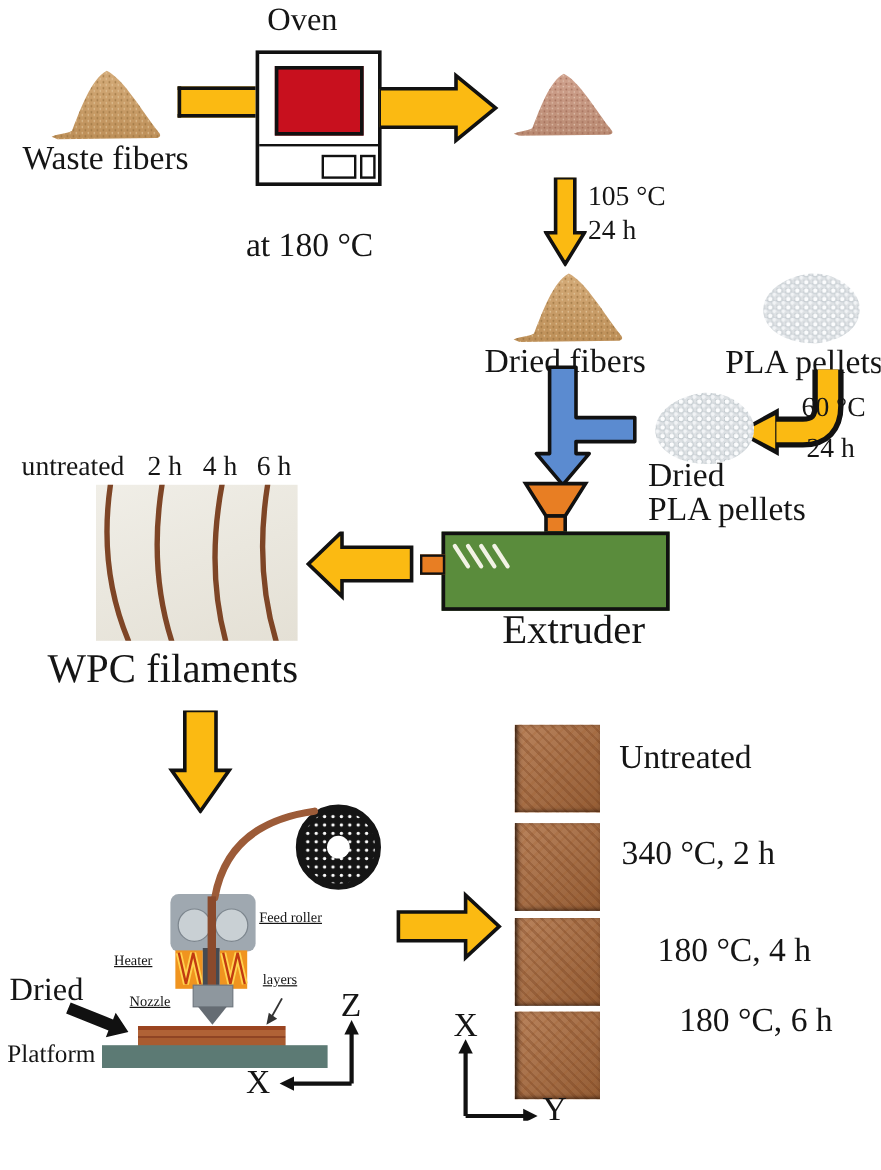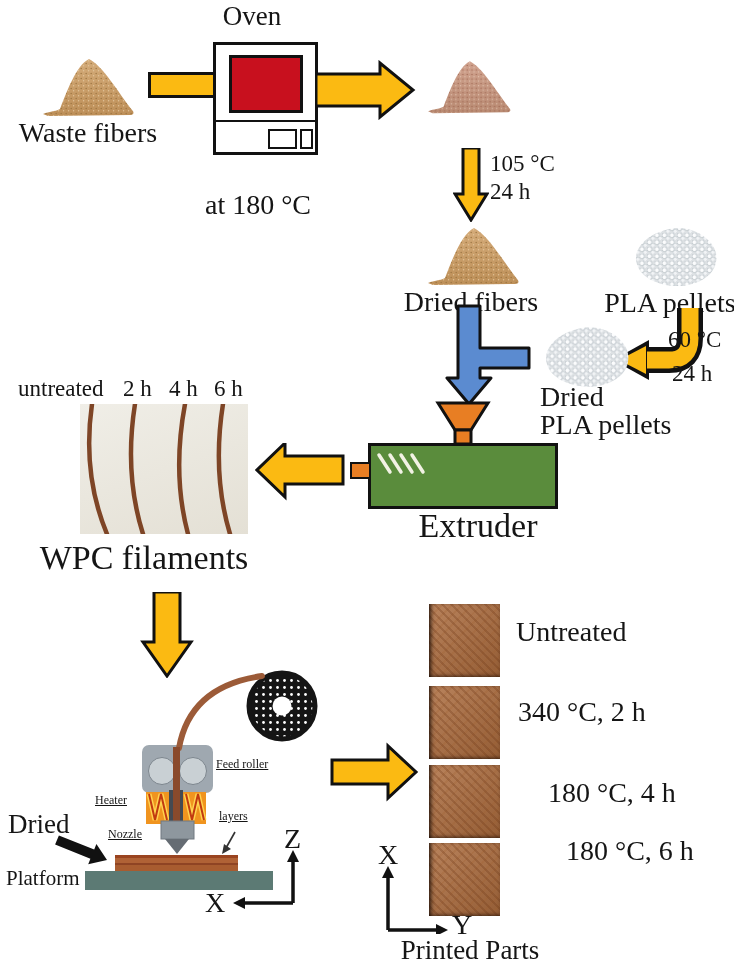--- a/index.html
+++ b/index.html
@@ -319,15 +319,14 @@
       <g stroke="#111" stroke-width="3.5" fill="none">
         <line x1="8" y1="68" x2="8" y2="14"></line>
         <line x1="8" y1="68" x2="58" y2="68"></line>
       </g>
       <polygon points="2,16 14,16 8,4" fill="#111"></polygon>
       <polygon points="56,62 56,74 68,68" fill="#111"></polygon>
     </svg>
   </div>
   <div class="lbl fs24" style="left:378px;top:840px;">X</div>
   <div class="lbl fs24" style="left:452px;top:910px;">Y</div>
-  <div class="lbl c fs27" style="left:470px;top:936px;">Printed Parts</div>
 
 </div>
 
 </body></html>

